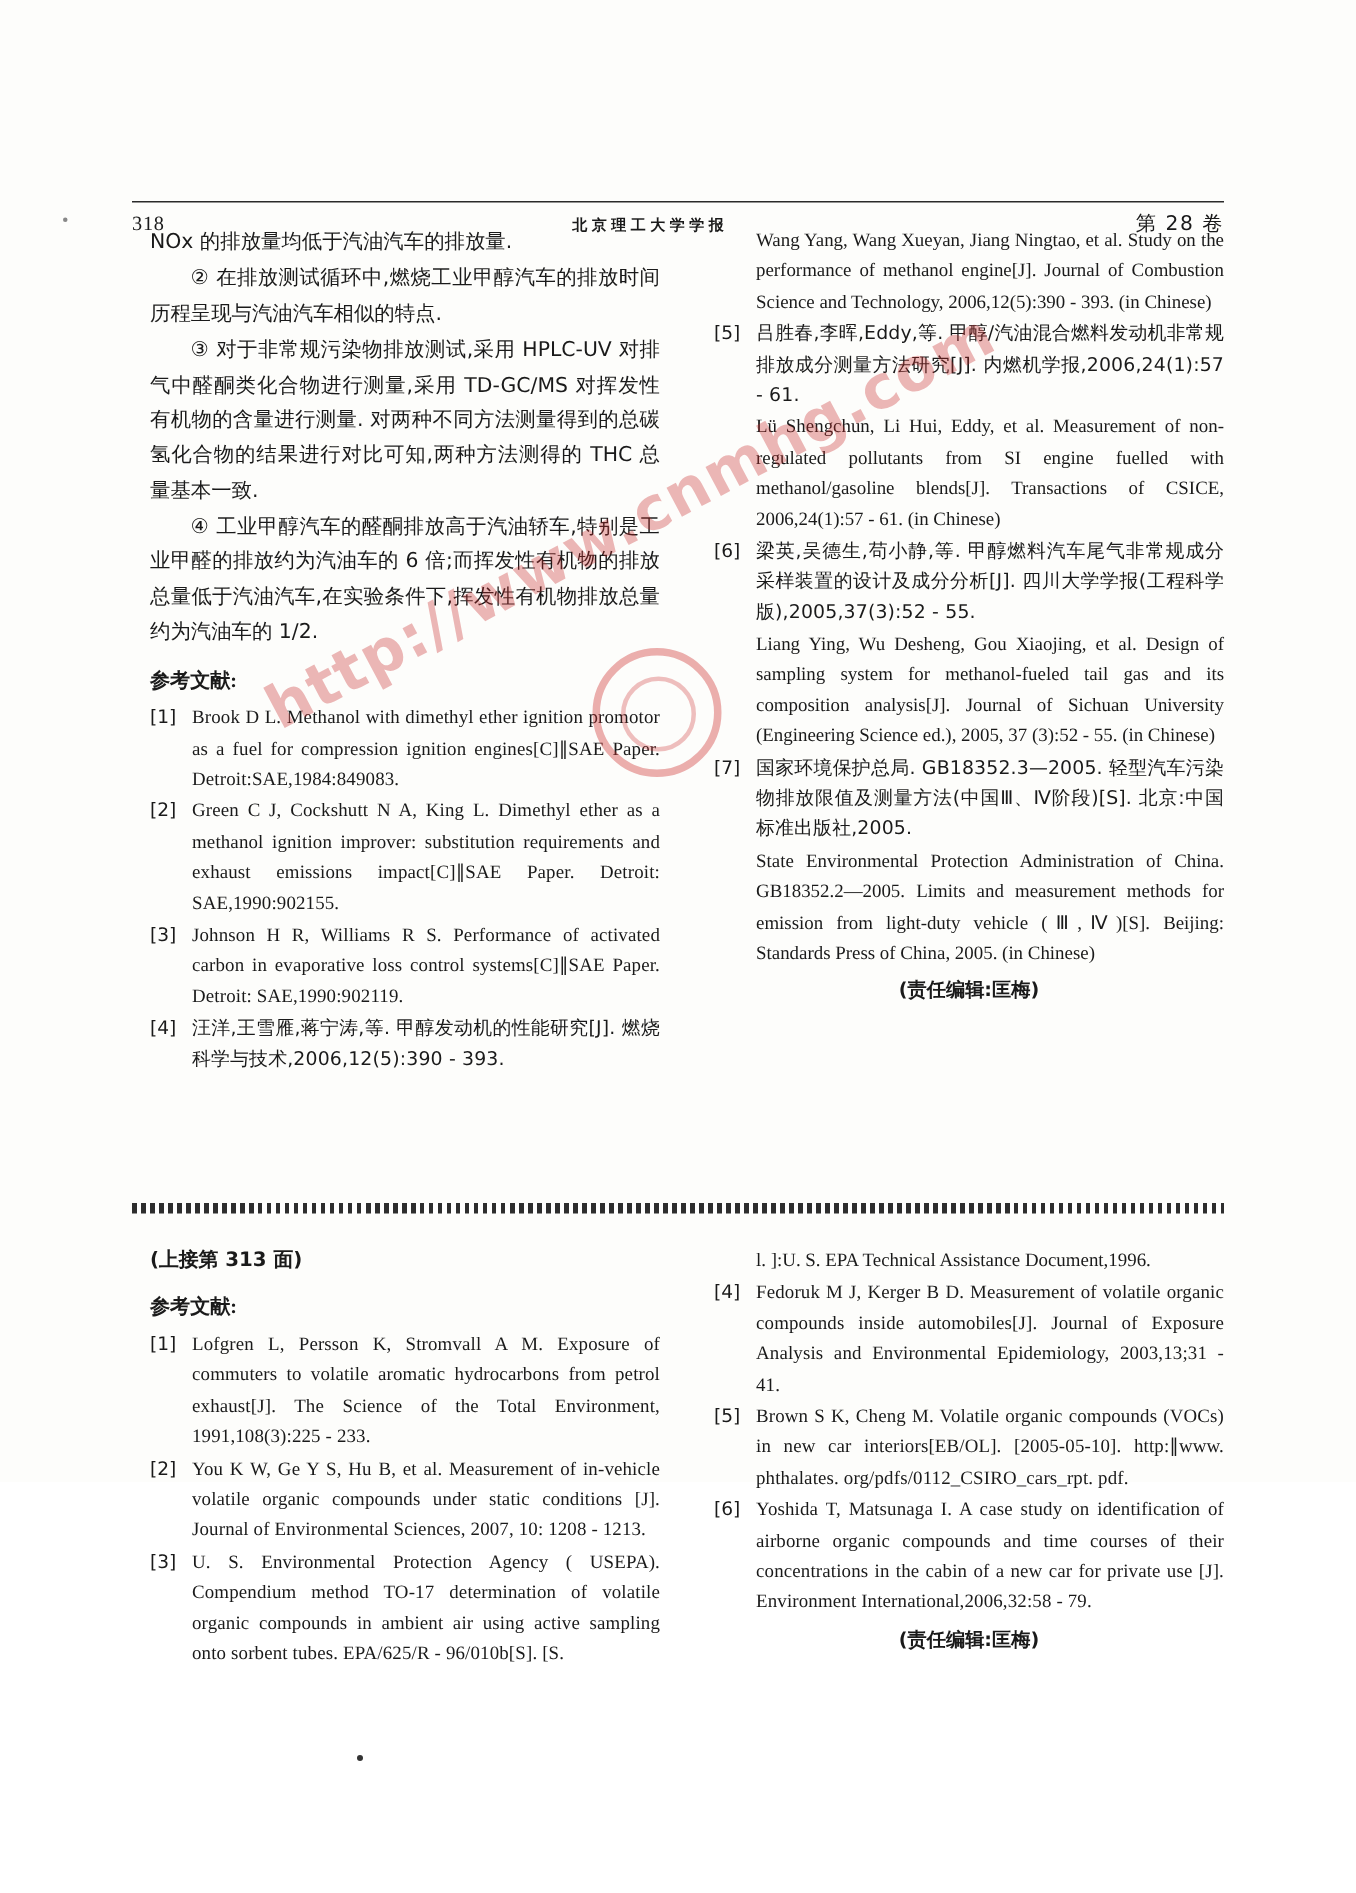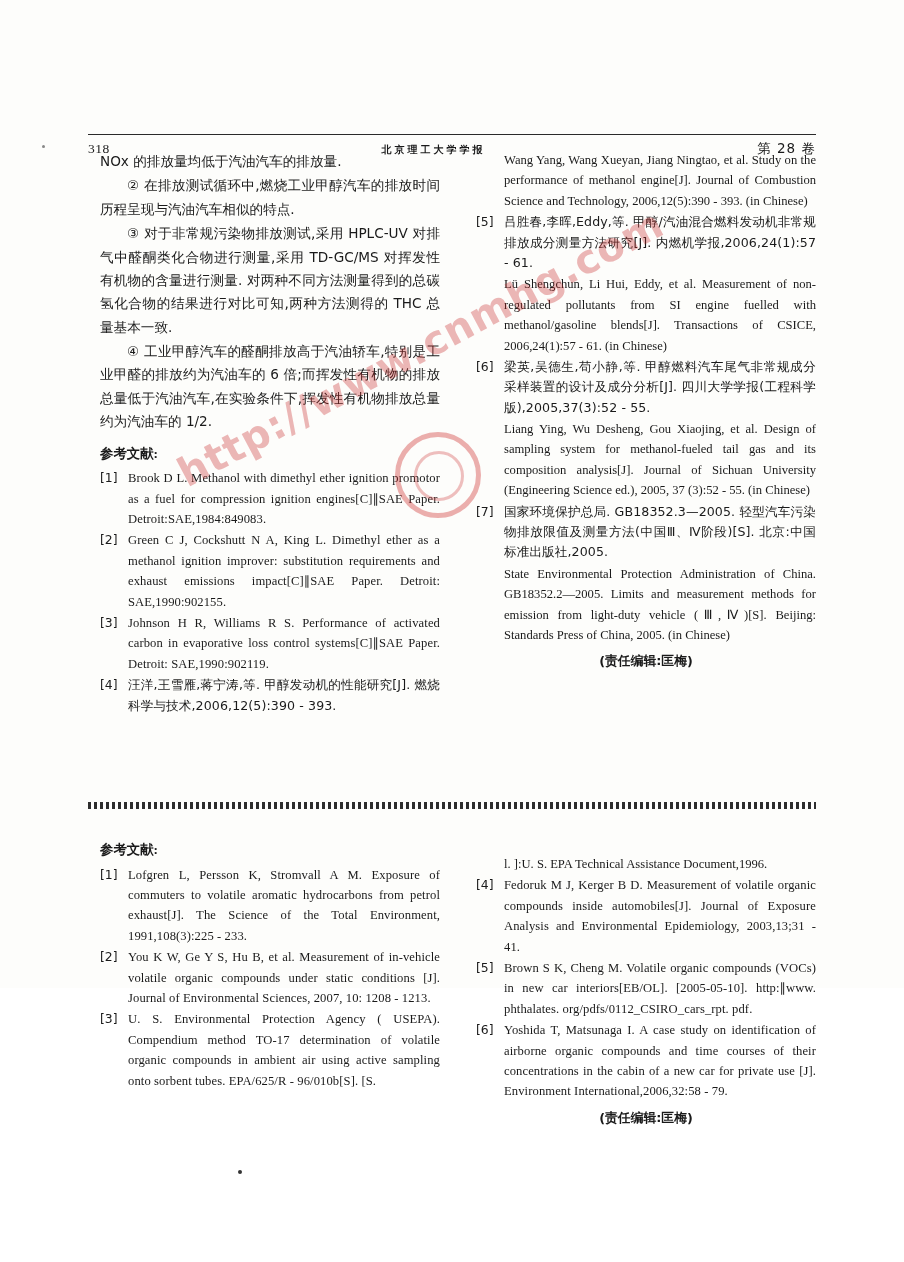--- a/index.html
+++ b/index.html
@@ -136,21 +136,21 @@
     width: 728px;
     height: 7px;
     background:
       repeating-linear-gradient(90deg,
         #1c1c1c 0px, #1c1c1c 3px,
         #ffffff 3px, #ffffff 6px);
     opacity: 0.92;
   }
 
   .bot-left  { top: 830px; }
-  .bot-right { top: 830px; margin-top: 24px; }
+  .bot-right { top: 830px; }
 
   .cont-note {
     font-family: "DejaVu Sans", sans-serif;
     font-size: 13.2px;
     font-weight: bold;
     margin-bottom: 6px;
   }
 
   
   .watermark {
@@ -262,20 +262,21 @@
       <span class="txt cnmix">国家环境保护总局. GB18352.3—2005. 轻型汽车污染物排放限值及测量方法(中国Ⅲ、Ⅳ阶段)[S]. 北京:中国标准出版社,2005.</span>
     </div>
     <div class="cont">State Environmental Protection Administration of China. GB18352.2—2005. Limits and measurement methods for emission from light-duty vehicle (Ⅲ,Ⅳ)[S]. Beijing: Standards Press of China, 2005. (in Chinese)</div>
 
     <div class="editor">(责任编辑:匡梅)</div>
   </div>
 
   <div class="sep"></div>
 
   <div class="col col-left bot-left">
+    <div class="cont-note">(上接第 313 面)</div>
     <div class="sec-title">参考文献:</div>
 
     <div class="ref">
       <span class="num">[1]</span>
       <span class="txt">Lofgren L, Persson K, Stromvall A M. Exposure of commuters to volatile aromatic hydrocarbons from petrol exhaust[J]. The Science of the Total Environment, 1991,108(3):225 - 233.</span>
     </div>
     <div class="ref">
       <span class="num">[2]</span>
       <span class="txt">You K W, Ge Y S, Hu B, et al. Measurement of in-vehicle volatile organic compounds under static conditions [J]. Journal of Environmental Sciences, 2007, 10: 1208 - 1213.</span>
     </div>

